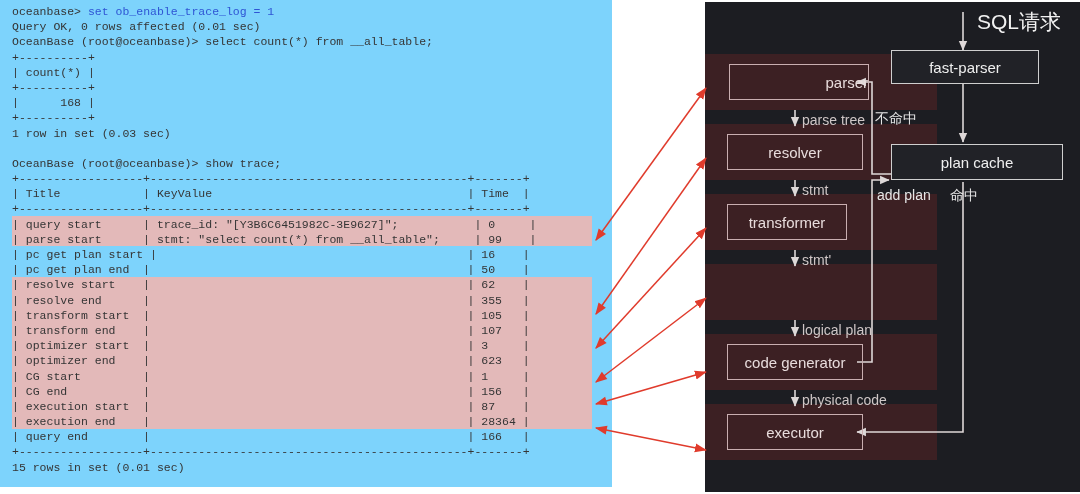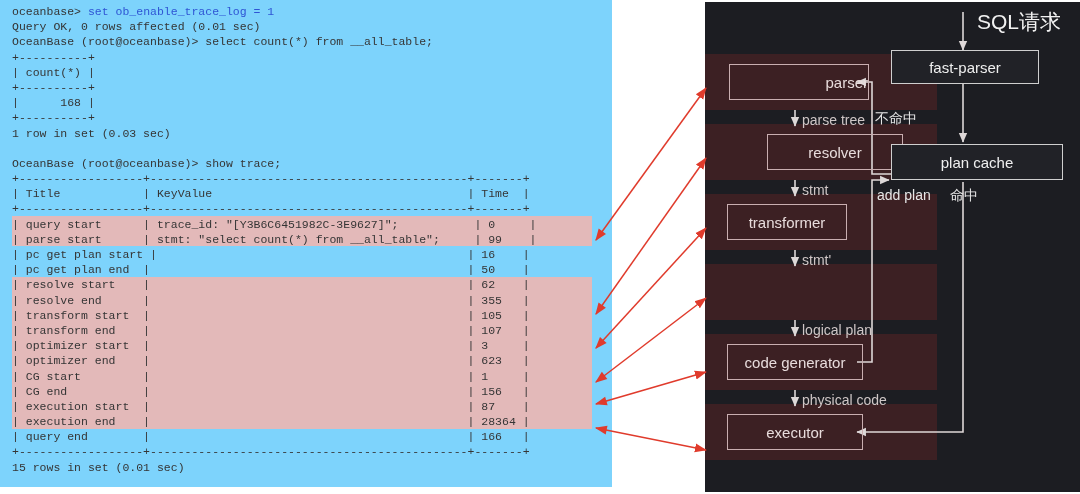--- a/index.html
+++ b/index.html
@@ -123,21 +123,21 @@
       <path d="M152,360 L167,360 L167,178 L184,178" stroke="#ded8d8" stroke-width="1.6" fill="none" marker-end="url(#wa)"></path>
 
       <path d="M258,180 L258,430 L152,430" stroke="#ded8d8" stroke-width="1.6" fill="none" marker-end="url(#wa)"></path>
     </svg>
 
     <div class="dtitle" style="left:272px;top:6px;">SQL请求</div>
 
     <div class="dbox" style="left:24px;top:62px;width:140px;height:36px;justify-content:flex-end;">
       <span>parser</span>
     </div>
-    <div class="dbox" style="left:22px;top:132px;width:136px;height:36px;margin-left:40px;">
+    <div class="dbox" style="left:22px;top:132px;width:136px;height:36px;">
       <span>resolver</span>
     </div>
     <div class="dbox" style="left:22px;top:202px;width:120px;height:36px;">
       <span>transformer</span>
     </div>
     <div class="dbox" style="left:22px;top:342px;width:136px;height:36px;">
       <span>code generator</span>
     </div>
     <div class="dbox" style="left:22px;top:412px;width:136px;height:36px;">
       <span>executor</span>

